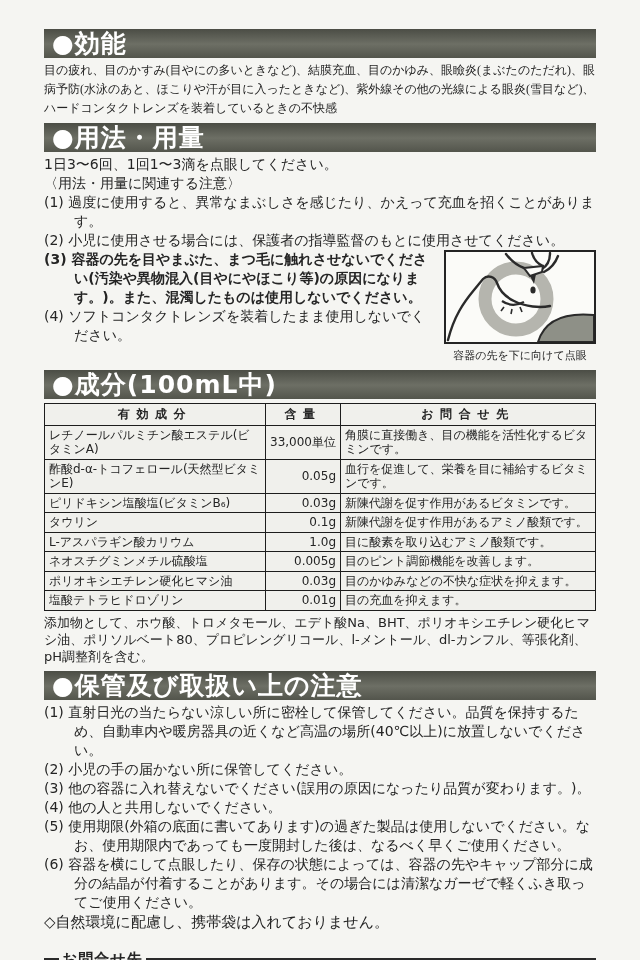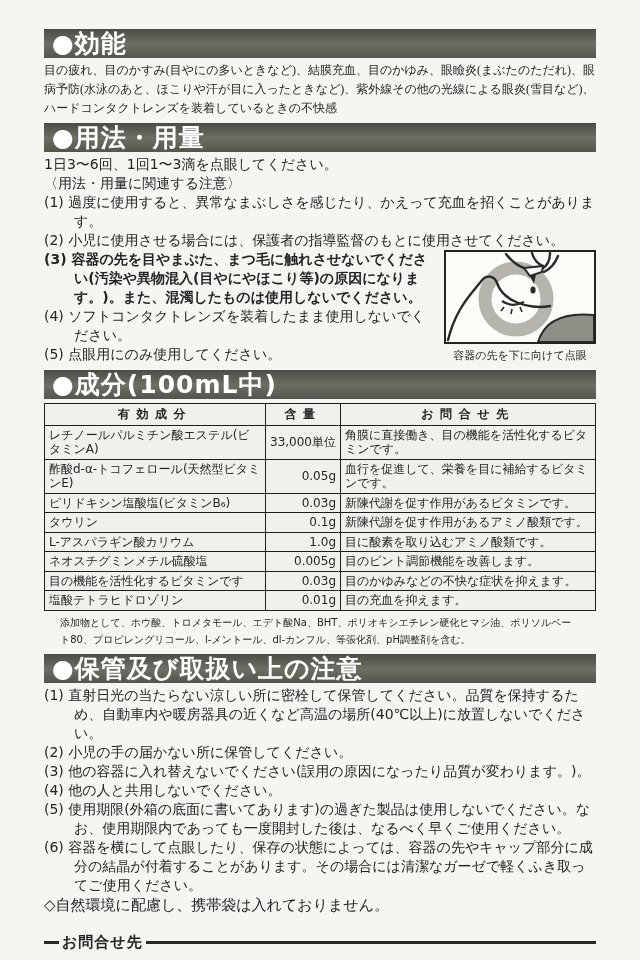--- a/index.html
+++ b/index.html
@@ -17,21 +17,21 @@
   figure.eyedrop{float:right;width:152px;margin:0 0 2px 10px;text-align:center;}
   .figbox{width:148px;height:90px;border:2px solid #242424;background:#fbfbf8;}
   figcaption{font-size:11px;line-height:14px;margin-top:1px;white-space:nowrap;}
   .clear{clear:both;}
   table.ingredients{width:100%;border-collapse:collapse;margin:4px 0 3px;background:#f0f0ec;}
   table.ingredients th,table.ingredients td{border:1.6px solid #1d1d1d;
     font-size:12px;line-height:14.5px;padding:2px 4px;vertical-align:middle;}
   table.ingredients th{font-weight:bold;text-align:center;letter-spacing:0.55em;padding:3px 0;}
   td.col-name{width:212px;}
   td.col-amt{width:62px;text-align:right;white-space:nowrap;}
-  .additives{font-size:10px;line-height:17px;margin:3px 16px 6px;}
+  .additives{font-size:13px;line-height:17px;margin:3px 0 6px;}
   .eco-note{font-size:15px;line-height:19px;margin-top:1px;}
   .contact-rule{display:flex;align-items:center;margin-top:18px;}
   .contact-rule .dash{width:15px;height:3px;background:#2a2a2a;margin-right:3px;}
   .contact-rule .rule-label{font-size:15px;font-weight:bold;letter-spacing:1px;}
   .contact-rule .rule-line{flex:1;height:3px;background:#2a2a2a;margin-left:3px;}
 </style>
 </head>
 <body>
 
 <div class="sheet">
@@ -61,21 +61,20 @@
         <path d="M60,2 C66,10 72,14 78,16 M86,1 C88,8 92,12 97,14 M104,1 C104,9 101,14 96,17 M112,4 C109,12 104,17 98,20" fill="none" stroke="#2a2a2a" stroke-width="2.4" stroke-linecap="round"></path>
         <path d="M78,16 L97,14 L96,20 L84,24 Z" fill="#fbfbf8" stroke="#2a2a2a" stroke-width="2"></path>
         <path d="M84,24 L90,22 L88,32 Z" fill="#2a2a2a"></path>
         <ellipse cx="87" cy="38" rx="2.6" ry="3.6" fill="#2a2a2a"></ellipse>
       </svg>
       <figcaption>容器の先を下に向けて点眼</figcaption>
     </figure>
 
     <div class="list-item bold">(3) 容器の先を目やまぶた、まつ毛に触れさせないでください(汚染や異物混入(目やにやほこり等)の原因になります。)。また、混濁したものは使用しないでください。</div>
     <div class="list-item">(4) ソフトコンタクトレンズを装着したまま使用しないでください。</div>
-    <div class="list-item">(5) 点眼用にのみ使用してください。</div>
     <div class="clear"></div>
   </div>
 
   <div class="bar">●成分(100mL中)</div>
   <table class="ingredients">
     <thead>
       <tr>
         <th>有効成分</th>
         <th>含量</th>
         <th>お問合せ先</th>
@@ -106,21 +105,21 @@
         <td class="col-name">L-アスパラギン酸カリウム</td>
         <td class="col-amt">1.0g</td>
         <td>目に酸素を取り込むアミノ酸類です。</td>
       </tr>
       <tr>
         <td class="col-name">ネオスチグミンメチル硫酸塩</td>
         <td class="col-amt">0.005g</td>
         <td>目のピント調節機能を改善します。</td>
       </tr>
       <tr>
-        <td class="col-name">目の機能を活性化するビタミンです</td>
+        <td class="col-name">ポリオキシエチレン硬化ヒマシ油</td>
         <td class="col-amt">0.03g</td>
         <td>目のかゆみなどの不快な症状を抑えます。</td>
       </tr>
       <tr>
         <td class="col-name">塩酸テトラヒドロゾリン</td>
         <td class="col-amt">0.01g</td>
         <td>目の充血を抑えます。</td>
       </tr>
     </tbody>
   </table>

